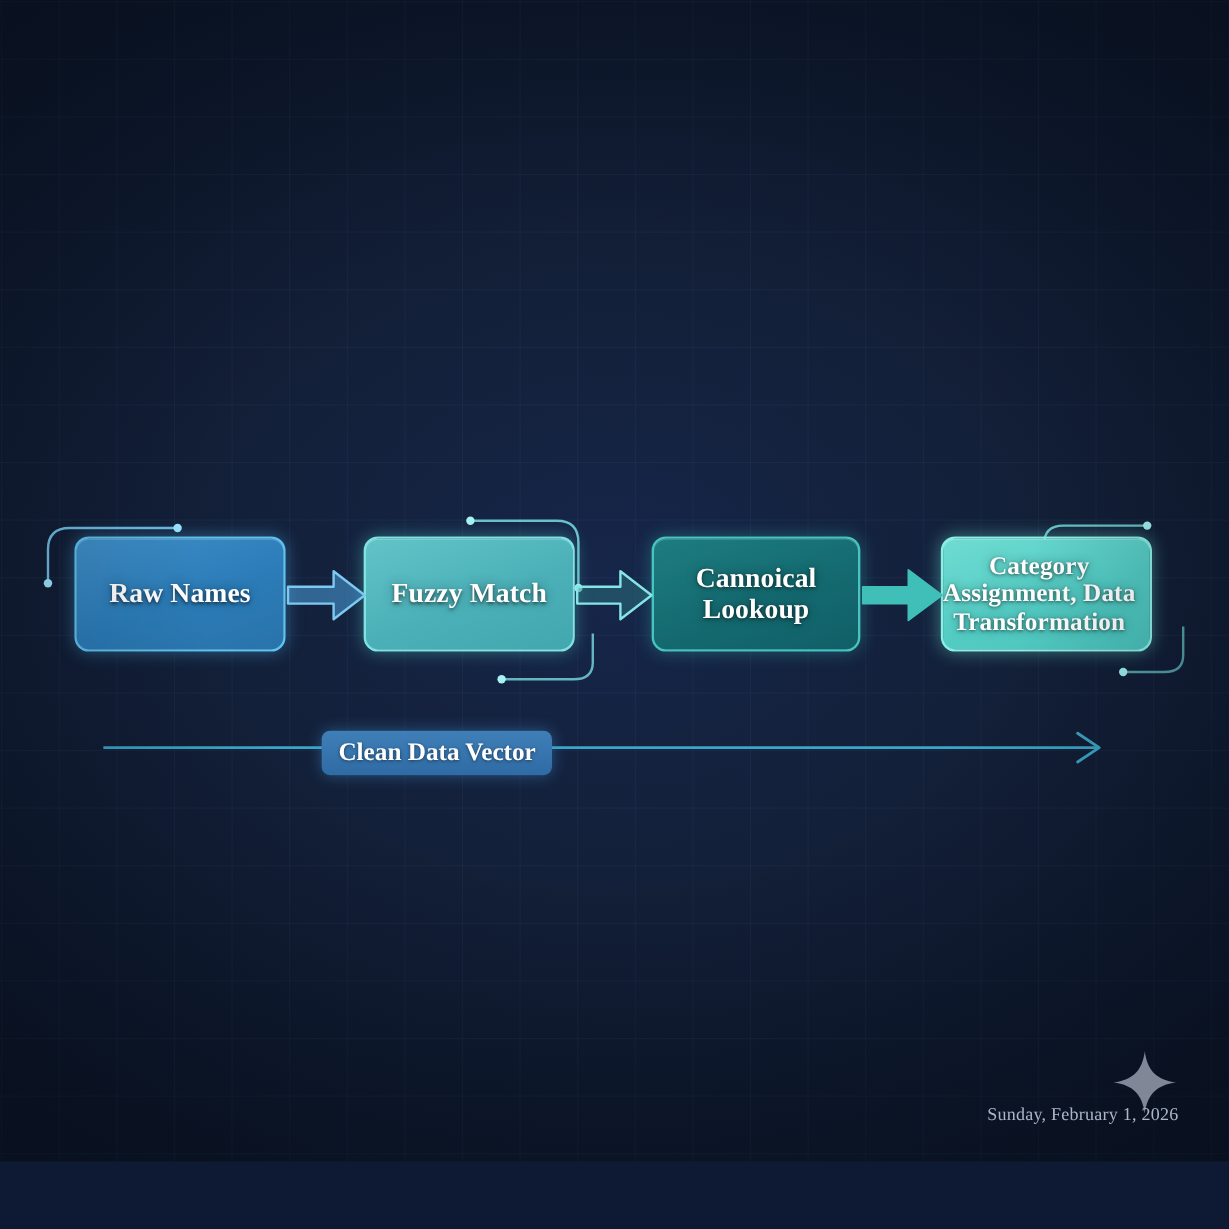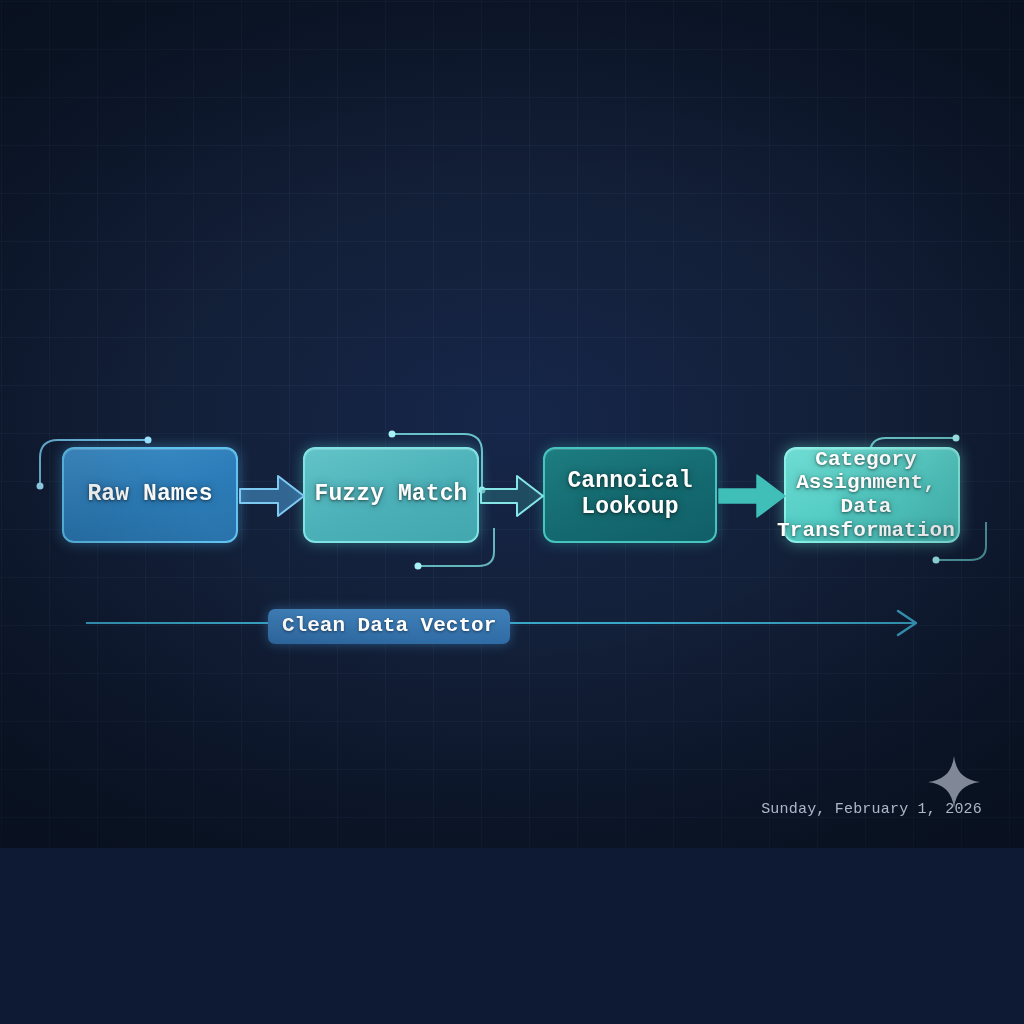--- a/index.html
+++ b/index.html
@@ -3,25 +3,25 @@
 <meta charset="utf-8">
 <style>
   html, body {
     margin: 0;
     padding: 0;
     background: #0e1a33;
   }
   #canvas {
     position: relative;
     width: 1024px;
-    height: 848px;
+    height: 968px;
     overflow: hidden;
     background:
       radial-gradient(ellipse 70% 55% at 50% 50%, #16264a 0%, #132039 45%, #101b31 75%, #0d1729 100%);
-    font-family: Liberation Mono, monospace;
+    font-family: Liberation Serif, serif;
   }
   
   #grid {
     position: absolute;
     inset: 0;
     background-image:
       linear-gradient(to right, rgba(120,170,220,0.055) 1px, transparent 1px),
       linear-gradient(to bottom, rgba(120,170,220,0.055) 1px, transparent 1px);
     background-size: 48px 48px;
     background-position: 1px 1px;

